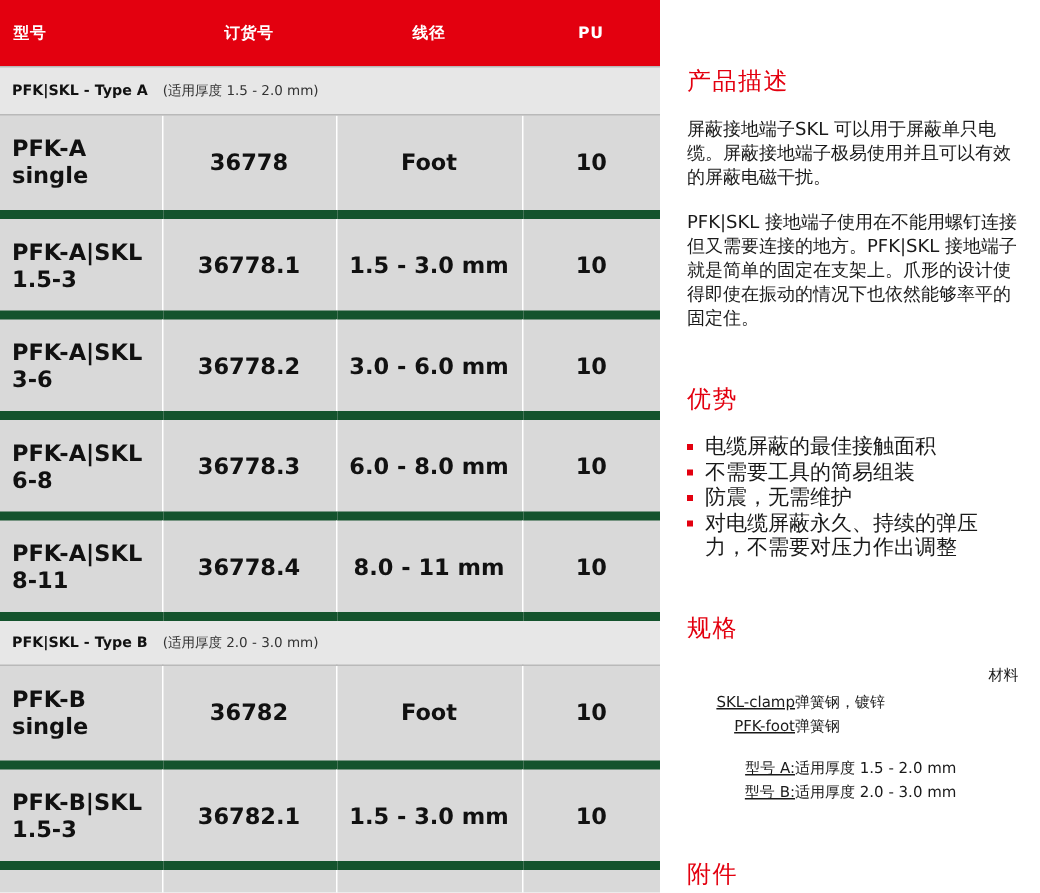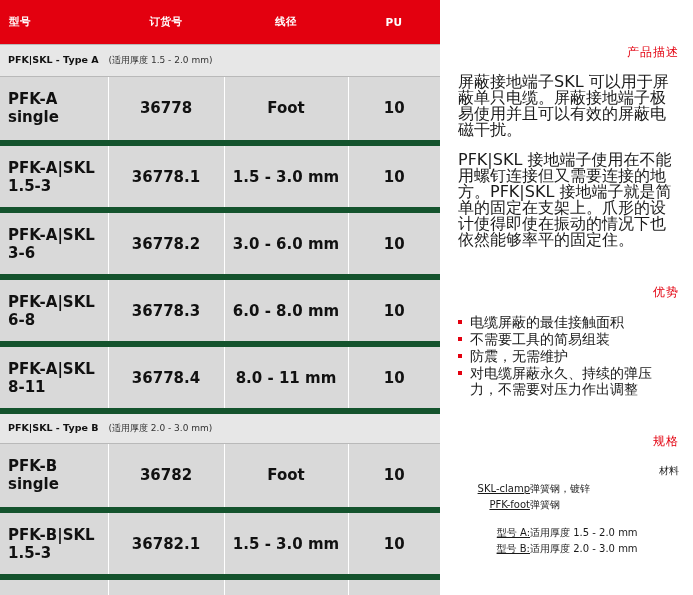--- a/index.html
+++ b/index.html
@@ -103,31 +103,30 @@
 
   
   .text-col {
     flex: 1 1 auto;
     padding: 44px 14px 0 18px;
     box-sizing: border-box;
     background: #ffffff;
   }
   .sec-title {
     color: #e3000f;
-    font-size: 12px;
+    font-size: 16px;
     font-weight: normal;
     margin: 0 0 13px 0;
     letter-spacing: 1px;
-    text-align: right;
   }
   .sec-title.spaced {
     margin-top: 36px;
   }
   .para {
-    font-size: 16px;
+    font-size: 12px;
     line-height: 16px;
     color: #1a1a1a;
     margin: 0 0 14px 0;
     text-align: left;
   }
   ul.bullets {
     list-style: none;
     margin: 0;
     padding: 0;
   }

